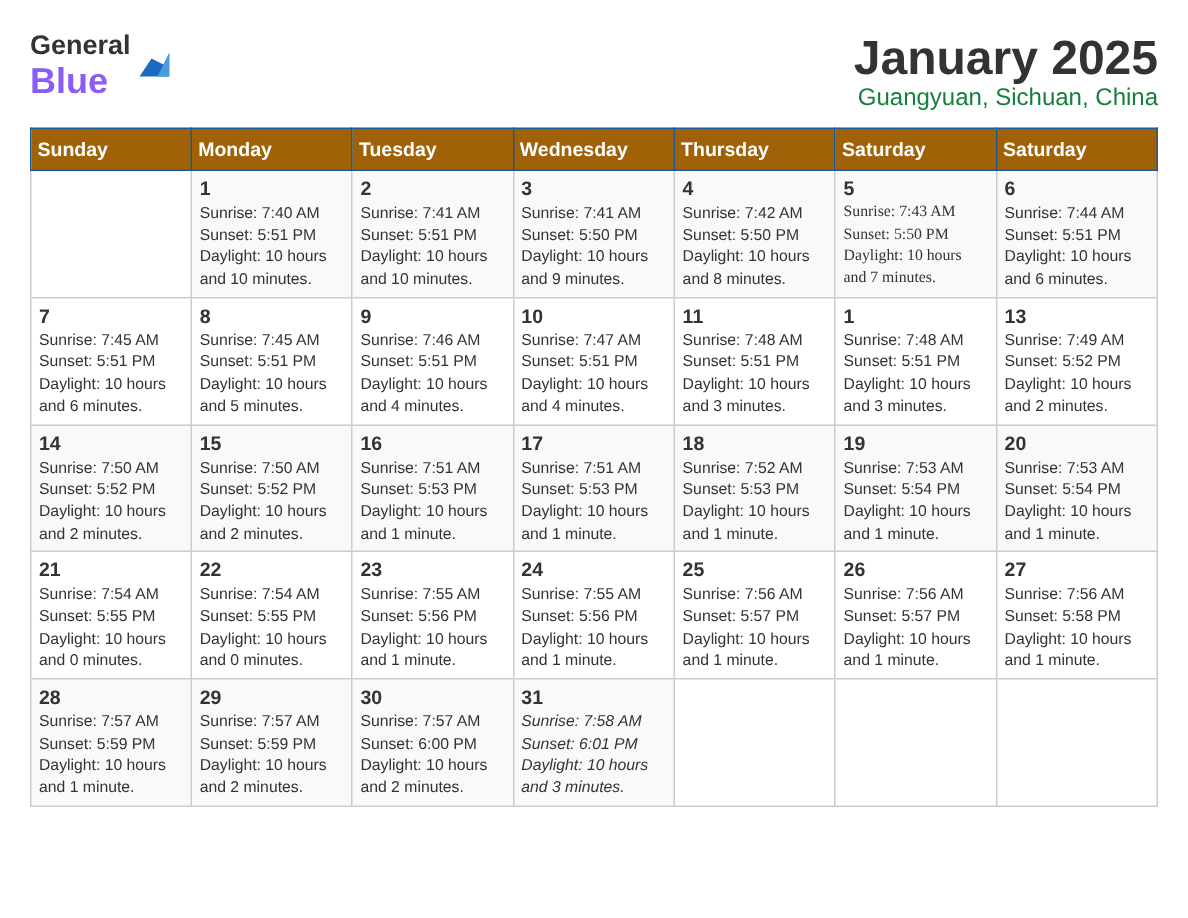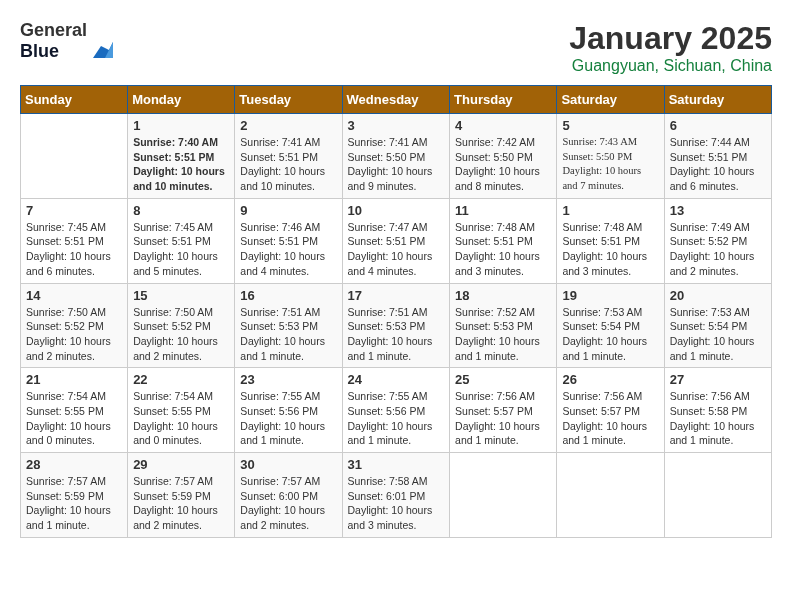--- a/index.html
+++ b/index.html
@@ -11,31 +11,31 @@
       padding: 20px;
     }
     .header {
       display: flex;
       justify-content: space-between;
       align-items: flex-start;
       margin-bottom: 10px;
     }
     .logo {
       display: flex;
-      align-items: flex-end;
+      align-items: center;
     }
     .logo-text-general {
       font-size: 18px;
       font-weight: bold;
       color: #333;
     }
     .logo-text-blue {
-      font-size: 18px;
-      font-weight: bold;
-      color: #0f172a;
+      font-size: 24px;
+      font-weight: bold;
+      color: #8b5cf6;
     }
     .logo-icon {
       width: 24px;
       height: 20px;
       margin-left: 2px;
     }
     .title-section {
       text-align: right;
     }
     .month-title {
@@ -123,21 +123,21 @@
         <th>Thursday</th>
         <th>Saturday</th>
         <th>Saturday</th>
       </tr>
   </thead>
   <tbody id="calendar-body">
   <tr>
         <td class="empty-cell"></td>
         <td>
           <span class="day-number">1</span>
-          <div class="day-info" style="white-space: pre-line; font-weight: bold;">Sunrise: 7:40 AM
+          <div class="day-info" style="white-space: pre-line;">Sunrise: 7:40 AM
 Sunset: 5:51 PM
 Daylight: 10 hours
 and 10 minutes.</div>
         </td>
         <td>
           <span class="day-number">2</span>
           <div class="day-info" style="white-space: pre-line;">Sunrise: 7:41 AM
 Sunset: 5:51 PM
 Daylight: 10 hours
 and 10 minutes.</div>
@@ -341,21 +341,21 @@
         </td>
         <td>
           <span class="day-number">30</span>
           <div class="day-info" style="white-space: pre-line;">Sunrise: 7:57 AM
 Sunset: 6:00 PM
 Daylight: 10 hours
 and 2 minutes.</div>
         </td>
         <td>
           <span class="day-number">31</span>
-          <div class="day-info" style="white-space: pre-line;">Sunrise: 7:58 AM
+          <div class="day-info" style="white-space: pre-line; font-style: italic;">Sunrise: 7:58 AM
 Sunset: 6:01 PM
 Daylight: 10 hours
 and 3 minutes.</div>
         </td>
         <td class="empty-cell"></td>
         <td class="empty-cell"></td>
         <td class="empty-cell"></td>
       </tr>
     </tbody>
 </table>

